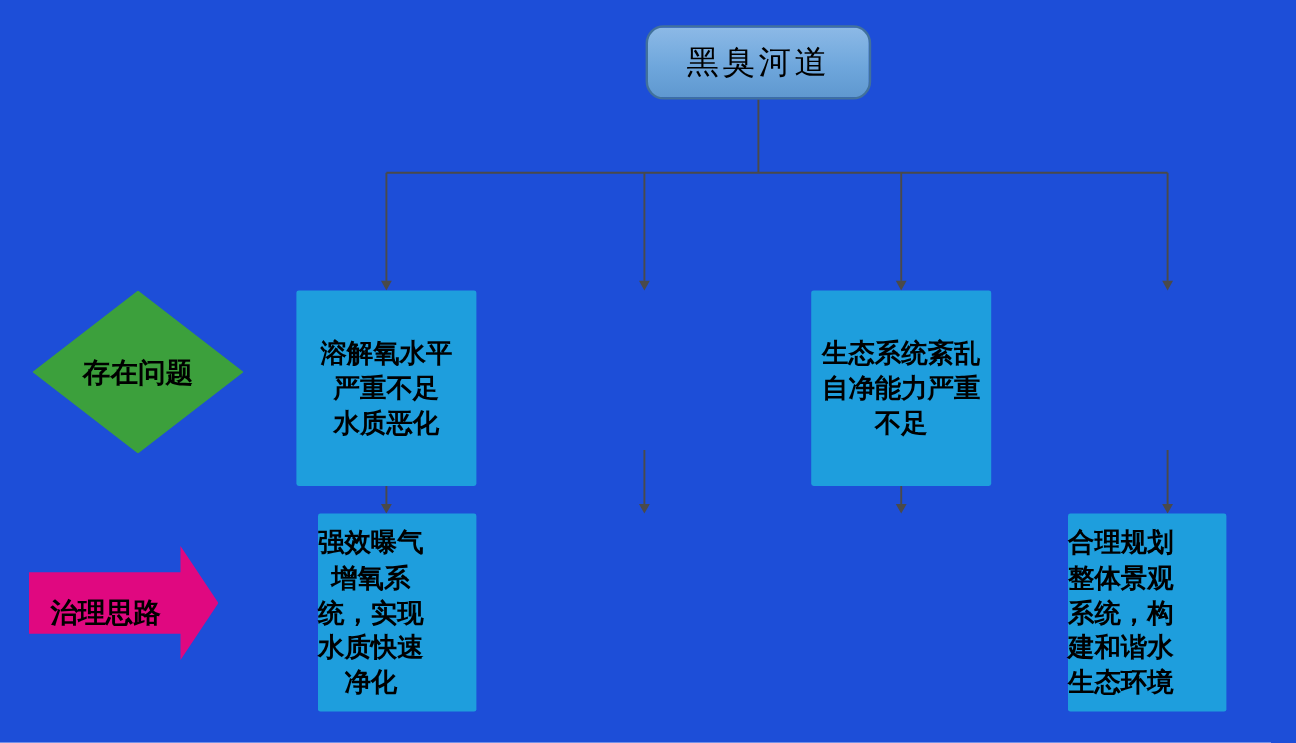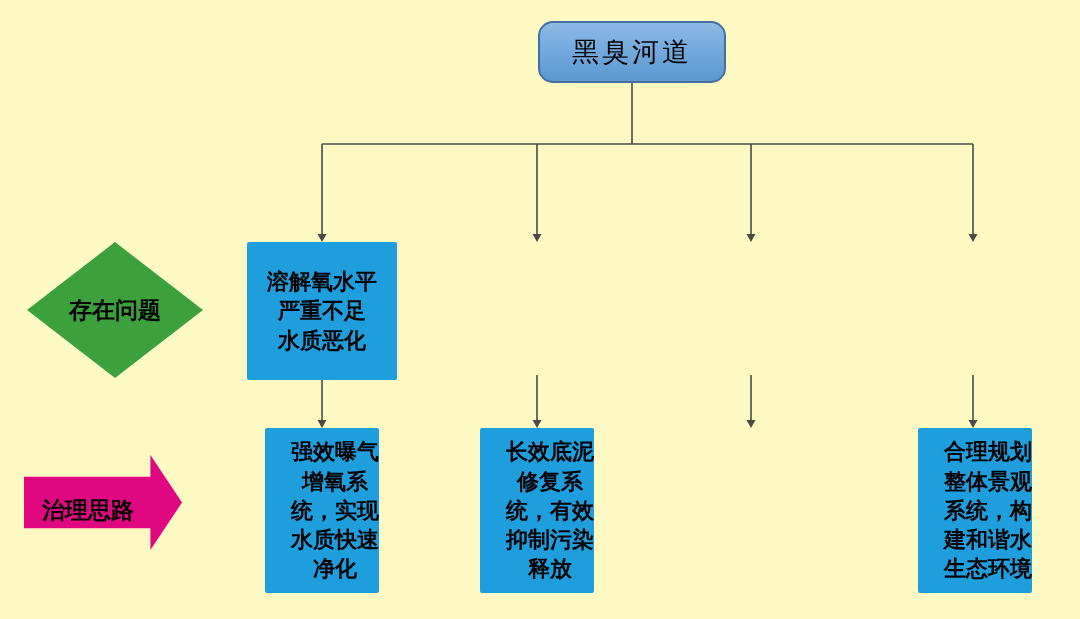--- a/index.html
+++ b/index.html
@@ -4,21 +4,21 @@
 <style>
   html, body {
     margin: 0;
     padding: 0;
     background: #ffffff;
   }
   #canvas {
     position: relative;
     width: 1080px;
     height: 619px;
-    background: #fef9c3;
+    background: #1d4ed8;
     overflow: hidden;
     font-family: "Liberation Sans", sans-serif;
   }
   #connector-layer {
     position: absolute;
     left: 0; top: 0;
     width: 1080px; height: 619px;
   }
   #connector-layer line {
     stroke: var(--connector, #4a4a4a);
@@ -42,35 +42,35 @@
   .root-label {
     font-family: "Liberation Serif", serif;
     font-size: 27px;
     color: #000000;
     letter-spacing: 3px;
     white-space: nowrap;
   }
   .problem-node {
     position: absolute;
     top: 242px;
-    width: 150px; height: 138px;
+    width: 150px; height: 163px;
     background: var(--box-blue, #1e9edd);
     display: flex;
     align-items: center;
     justify-content: center;
     border-radius: 2px;
   }
   .solution-node {
     position: absolute;
     top: 428px;
-    width: 114px; height: 165px;
+    width: 132px; height: 165px;
     background: var(--box-blue, #1e9edd);
     display: flex;
     align-items: center;
-    justify-content: flex-end;
+    justify-content: flex-start;
     border-radius: 2px;
   }
   .node-text {
     font-weight: bold;
     font-size: 22px;
     line-height: 1.33;
     color: #000000;
     text-align: center;
     white-space: pre-line;
   }
@@ -147,36 +147,34 @@
   <div class="legend-arrow"></div>
   <div class="legend-arrow-label-wrap">
     <span class="legend-text">治理思路</span>
   </div>
 
   <div class="problem-node" style="left:247px">
     <span class="node-text">溶解氧水平
 严重不足
 水质恶化</span>
   </div>
+  <div class="problem-node" style="left:676px">
+    <span class="node-text">生态系统紊乱
+自净能力严重
+不足</span>
+  </div>
 
   <div class="solution-node" style="left:265px">
     <span class="node-text">强效曝气
 增氧系
 统，实现
 水质快速
 净化</span>
   </div>
-  <div class="solution-node" style="left:480px">
-    <span class="node-text">长效底泥
-修复系
-统，有效
-抑制污染
-释放</span>
-  </div>
-  <div class="solution-node" style="left:918px">
+  <div class="solution-node" style="left:890px">
     <span class="node-text">合理规划
 整体景观
 系统，构
 建和谐水
 生态环境</span>
   </div>
 
 </div>
 
 </body></html>

